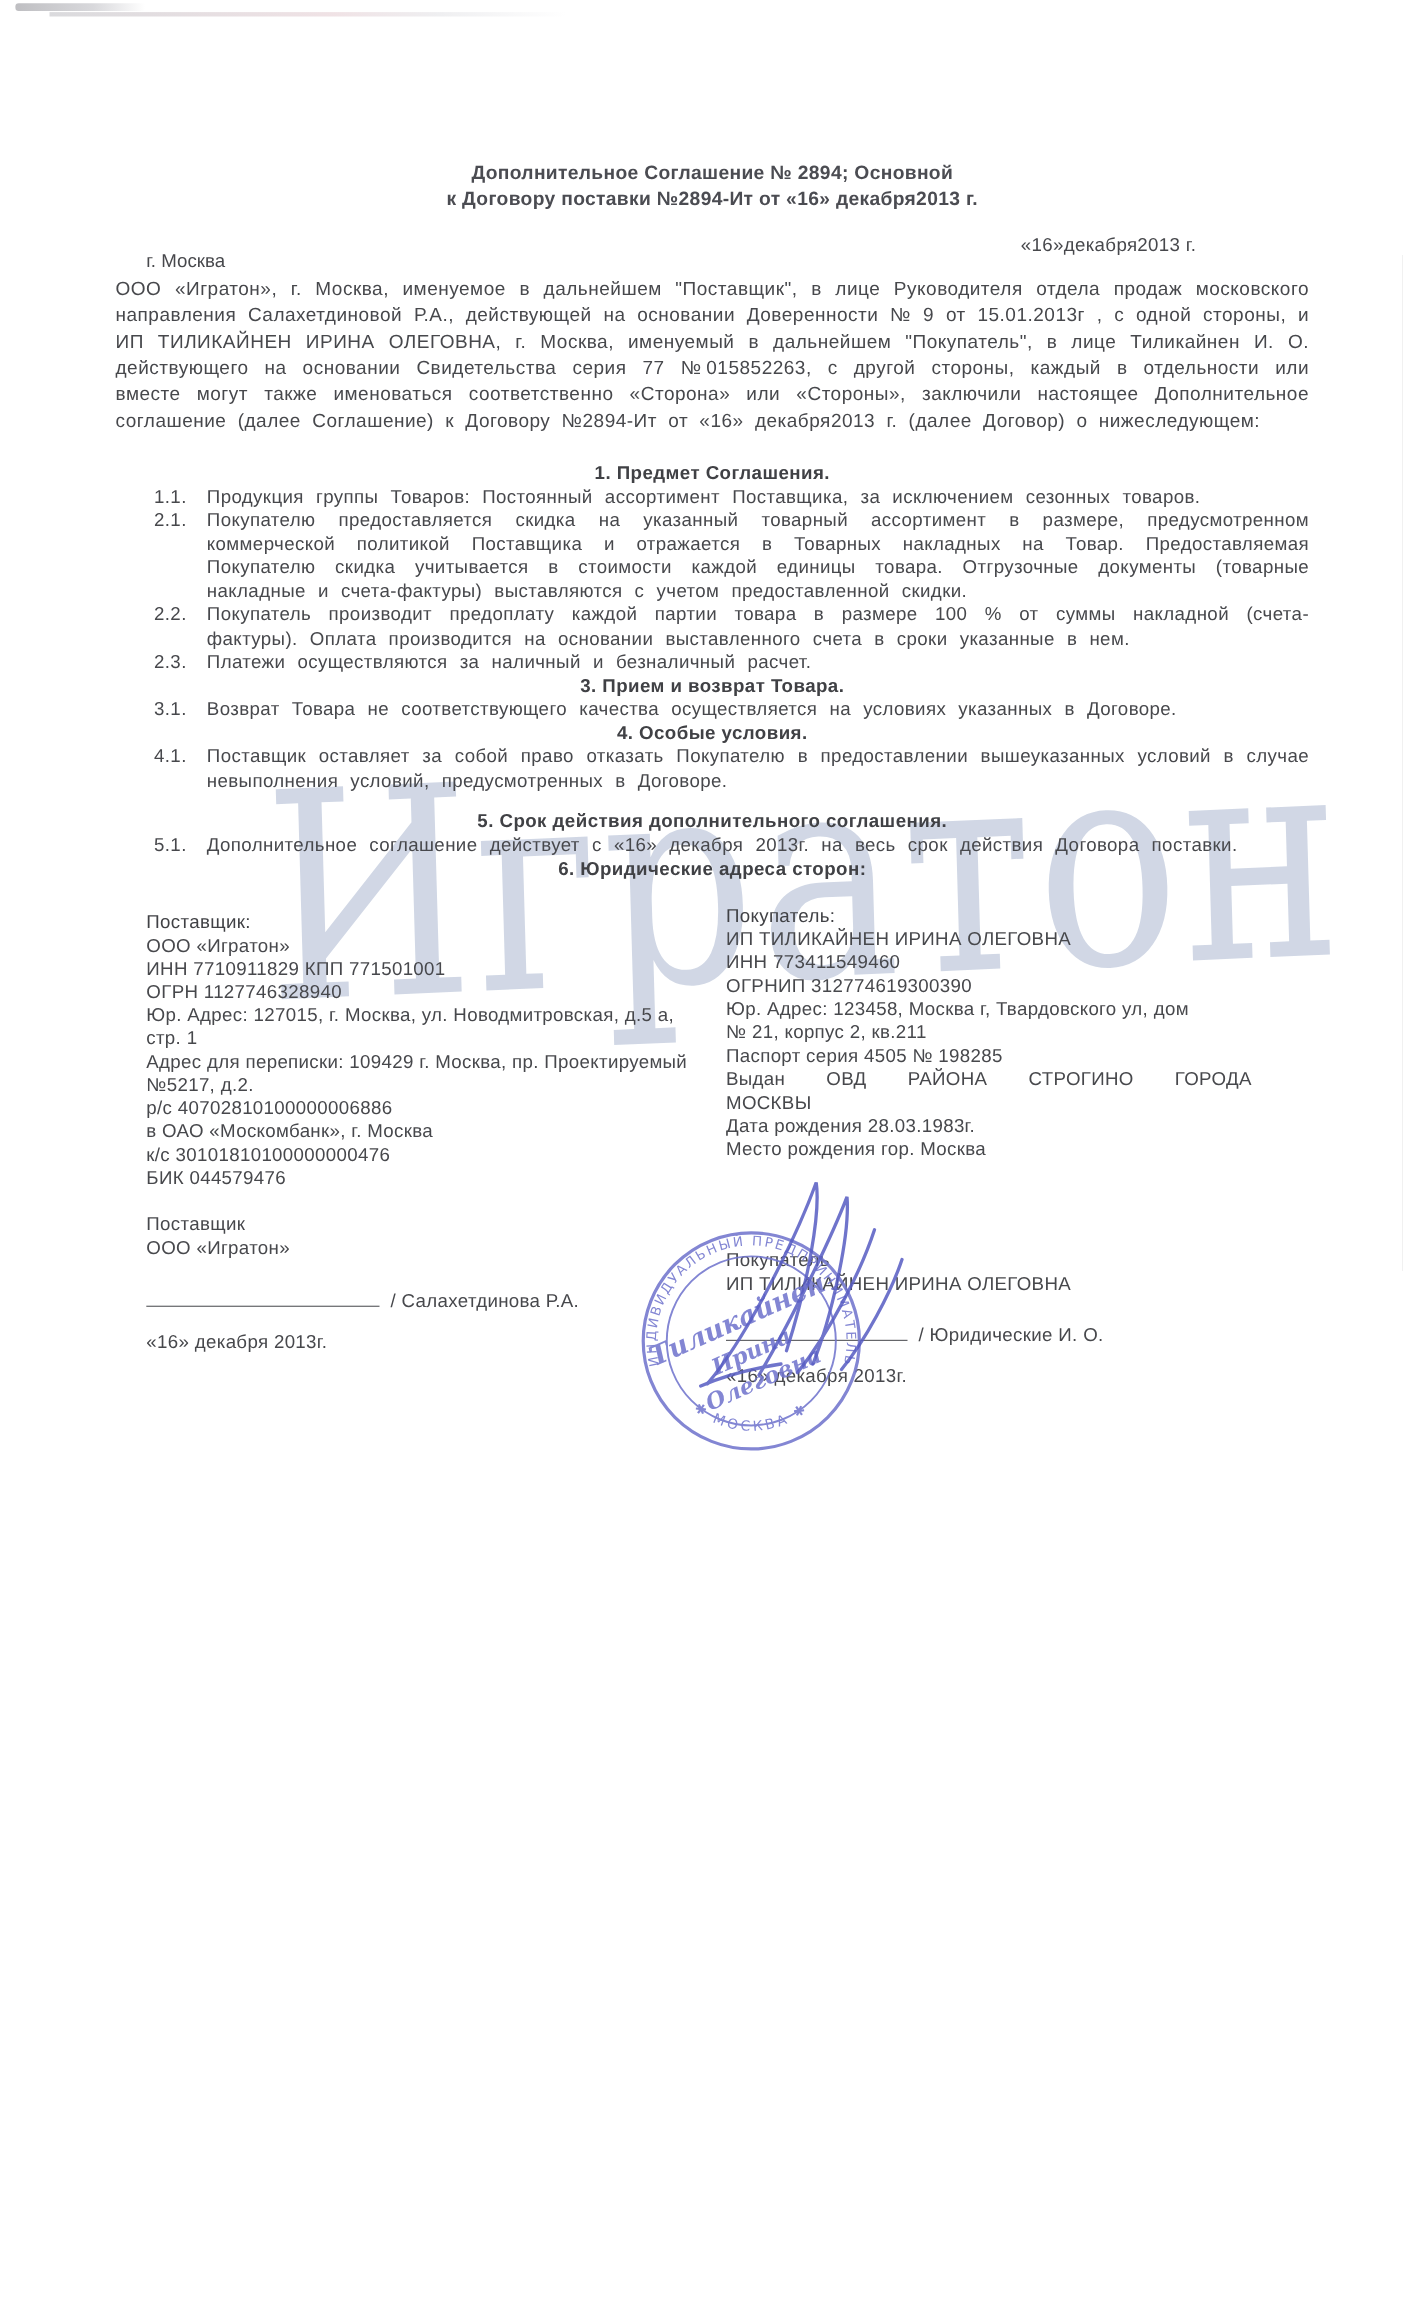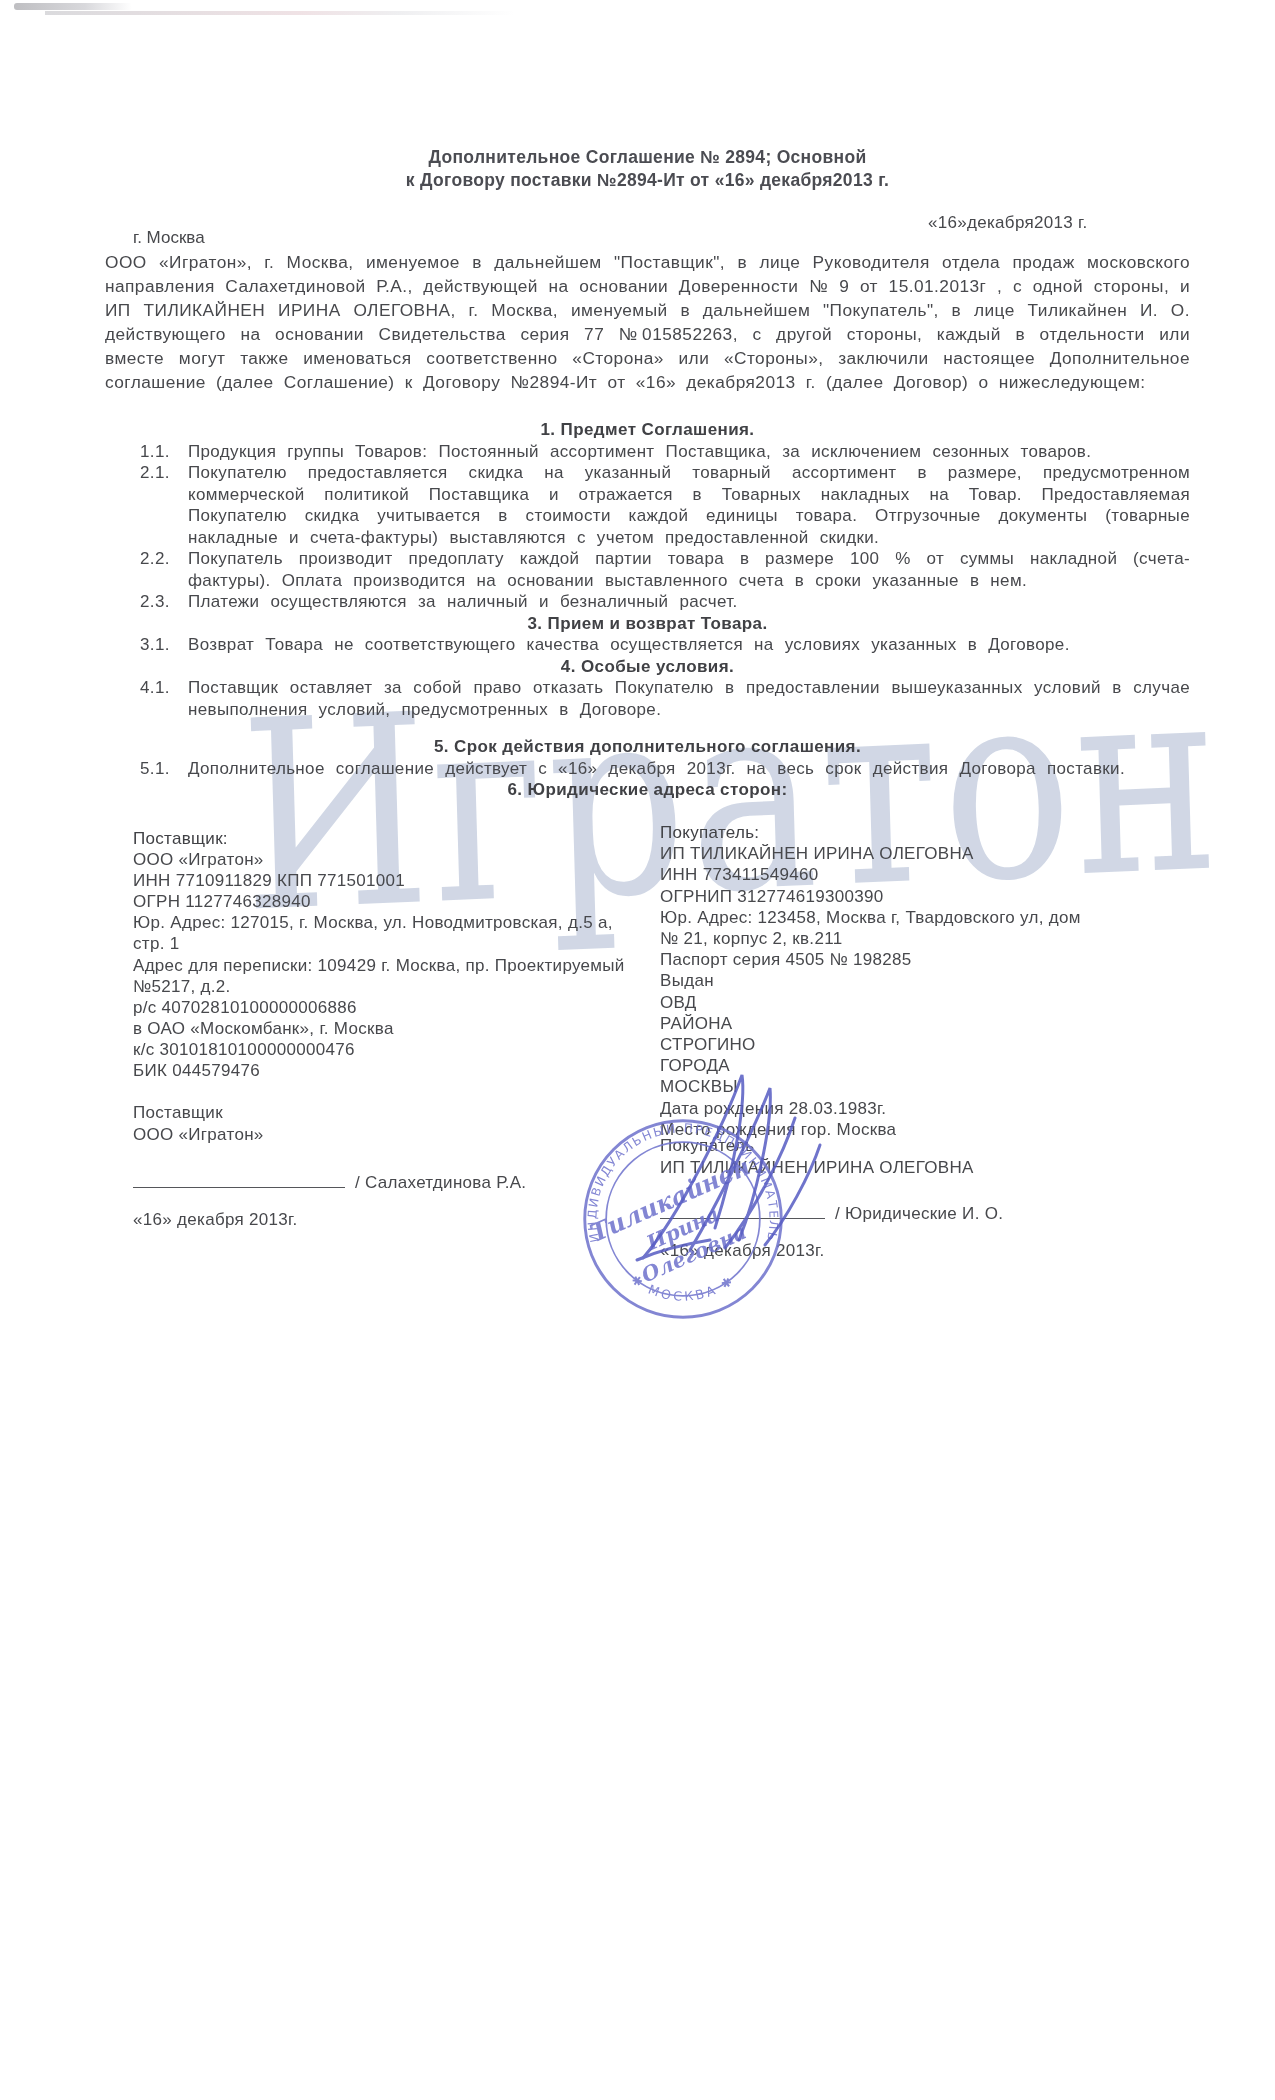--- a/index.html
+++ b/index.html
@@ -43,21 +43,21 @@
   .sec-heading.gap-before{margin-top:16px;text-align:center;}
   .item{display:flex;padding-left:35px;}
   .item .num{width:48px;flex:0 0 48px;}
   .item .text{flex:1;text-align:justify;word-spacing:6px;}
   
   .col{position:absolute;font-size:17px;letter-spacing:.3px;color:#47484c;}
   .col .col-label{font-weight:normal;color:#404145;}
   .col-supplier{left:133px;top:828px;width:487px;line-height:21.1px;}
   .col-buyer{left:660px;top:822px;width:478px;line-height:21.2px;}
   .col div{white-space:nowrap;}
-  .col div.stretch{white-space:nowrap;display:flex;justify-content:space-between;flex-direction:column;}
+  .col div.stretch{white-space:nowrap;display:flex;justify-content:space-between;}
   .col div.stretch span{display:inline-block;}
   
   .sign{position:absolute;font-size:17px;letter-spacing:.3px;color:#47484c;line-height:21.5px;}
   .sign-supplier{left:133px;top:1102px;width:480px;}
   .sign-buyer{left:660px;top:1095px;width:520px;margin-top:40px;}
   .sign .line-row{margin-top:27px;display:flex;align-items:baseline;}
   .sign-buyer .line-row{margin-top:25px;}
   .sign .uline{display:inline-block;border-bottom:1.6px solid #55565a;height:14px;}
   .sign-supplier .uline{width:212px;}
   .sign-buyer .uline{width:165px;}

